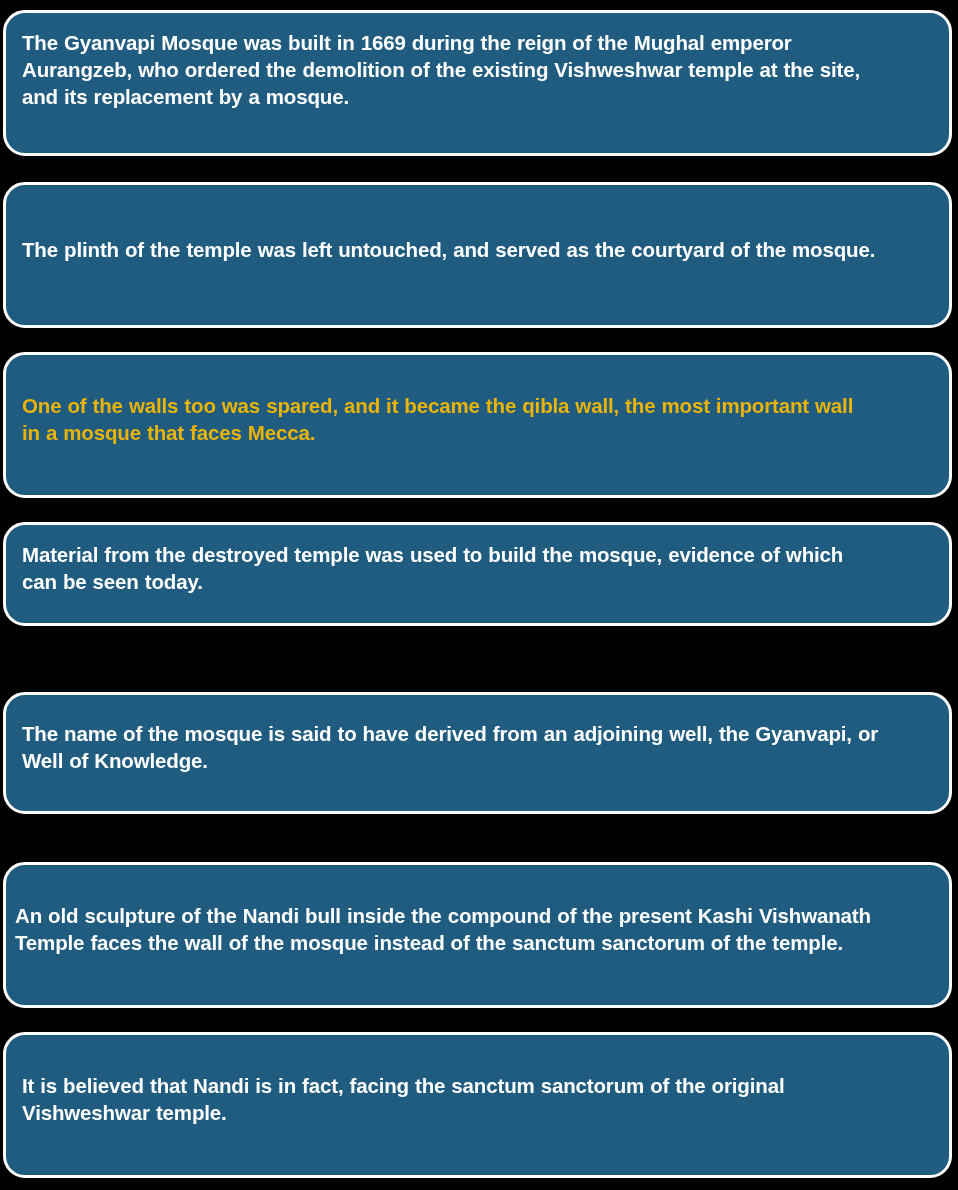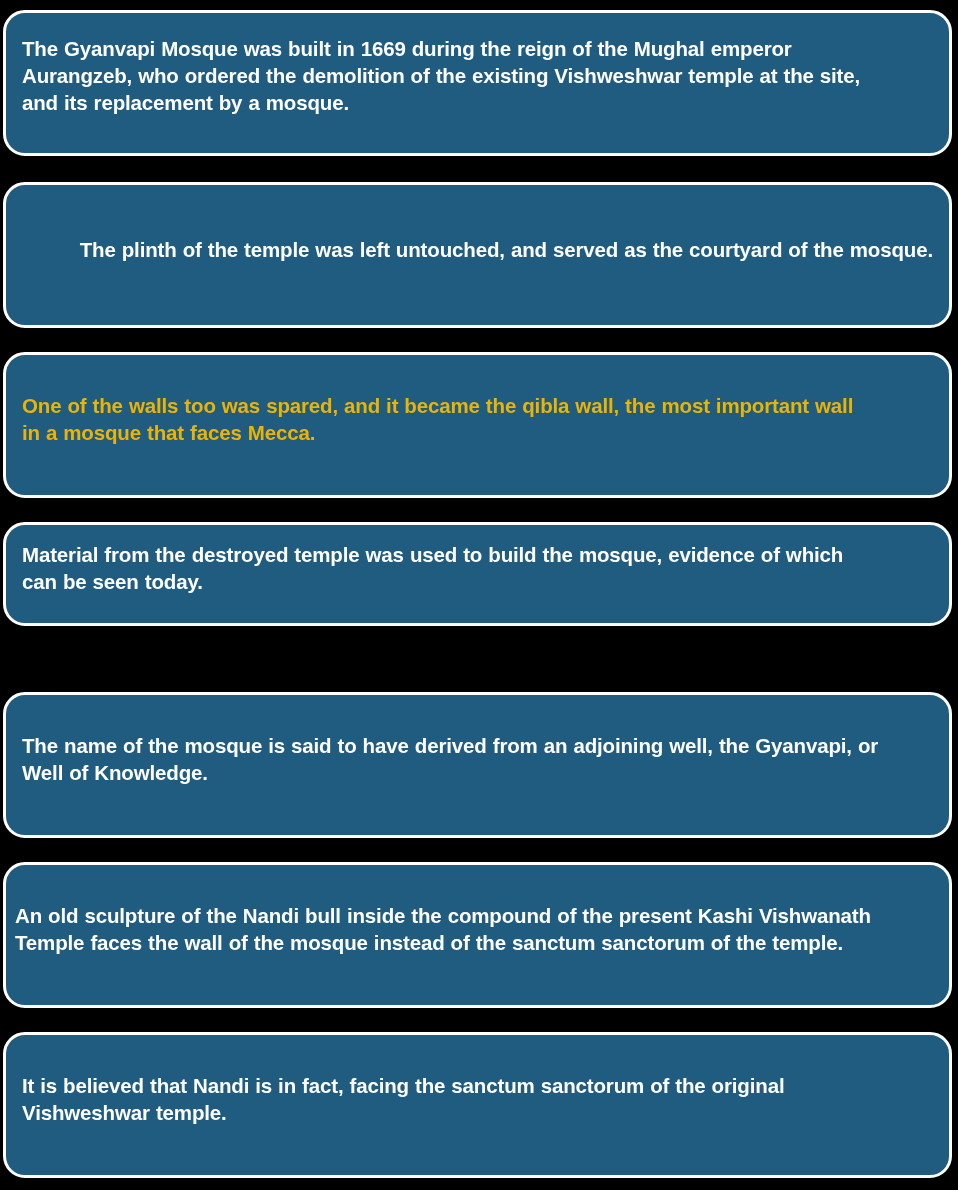--- a/index.html
+++ b/index.html
@@ -39,45 +39,45 @@
     font-weight: bold;
     font-size: 20.5px;
     line-height: 27px;
     letter-spacing: -0.15px;
     word-spacing: 0.5px;
     margin: 0;
     text-align: left;
     white-space: pre-line;
   }
   
-  .pos-top    { justify-content: flex-start; padding-top: 22px; }
+  .pos-top    { justify-content: flex-start; padding-top: 16px; }
   .pos-upper  { justify-content: center; }
   .pos-upper .card-text { position: relative; top: -6px; }
 </style>
 </head>
 <body>
 
 <div id="board" style="background: rgb(0, 0, 0);">
     <div class="card pos-top" style="top: 10px; height: 146px; background: rgb(31, 92, 128); border-color: rgb(255, 255, 255);">
       <p class="card-text" style="color: rgb(255, 255, 255);">The Gyanvapi Mosque was built in 1669 during the reign of the Mughal emperor
 Aurangzeb, who ordered the demolition of the existing Vishweshwar temple at the site,
 and its replacement by a mosque.</p>
     </div>
     <div class="card pos-upper" style="top: 182px; height: 146px; background: rgb(31, 92, 128); border-color: rgb(255, 255, 255);">
-      <p class="card-text" style="color: rgb(255, 255, 255); text-align: right;">The plinth of the temple was left untouched, and served as the courtyard of the mosque.</p>
+      <p class="card-text" style="color: rgb(255, 255, 255);">The plinth of the temple was left untouched, and served as the courtyard of the mosque.</p>
     </div>
     <div class="card pos-upper" style="top: 352px; height: 146px; background: rgb(31, 92, 128); border-color: rgb(255, 255, 255);">
       <p class="card-text" style="color: #eab308;">One of the walls too was spared, and it became the qibla wall, the most important wall
 in a mosque that faces Mecca.</p>
     </div>
     <div class="card pos-upper" style="top: 522px; height: 104px; background: rgb(31, 92, 128); border-color: rgb(255, 255, 255);">
       <p class="card-text" style="color: rgb(255, 255, 255);">Material from the destroyed temple was used to build the mosque, evidence of which
 can be seen today.</p>
     </div>
-    <div class="card pos-upper" style="top: 692px; height: 146px; background: rgb(31, 92, 128); border-color: rgb(255, 255, 255);">
+    <div class="card pos-upper" style="top: 692px; height: 122px; background: rgb(31, 92, 128); border-color: rgb(255, 255, 255);">
       <p class="card-text" style="color: rgb(255, 255, 255);">The name of the mosque is said to have derived from an adjoining well, the Gyanvapi, or
 Well of Knowledge.</p>
     </div>
     <div class="card pos-upper" style="top: 862px; height: 146px; background: rgb(31, 92, 128); border-color: rgb(255, 255, 255); padding-left: 9px;">
       <p class="card-text" style="color: rgb(255, 255, 255);">An old sculpture of the Nandi bull inside the compound of the present Kashi Vishwanath
 Temple faces the wall of the mosque instead of the sanctum sanctorum of the temple.</p>
     </div>
     <div class="card pos-upper" style="top: 1032px; height: 146px; background: rgb(31, 92, 128); border-color: rgb(255, 255, 255);">
       <p class="card-text" style="color: rgb(255, 255, 255);">It is believed that Nandi is in fact, facing the sanctum sanctorum of the original
 Vishweshwar temple.</p>

